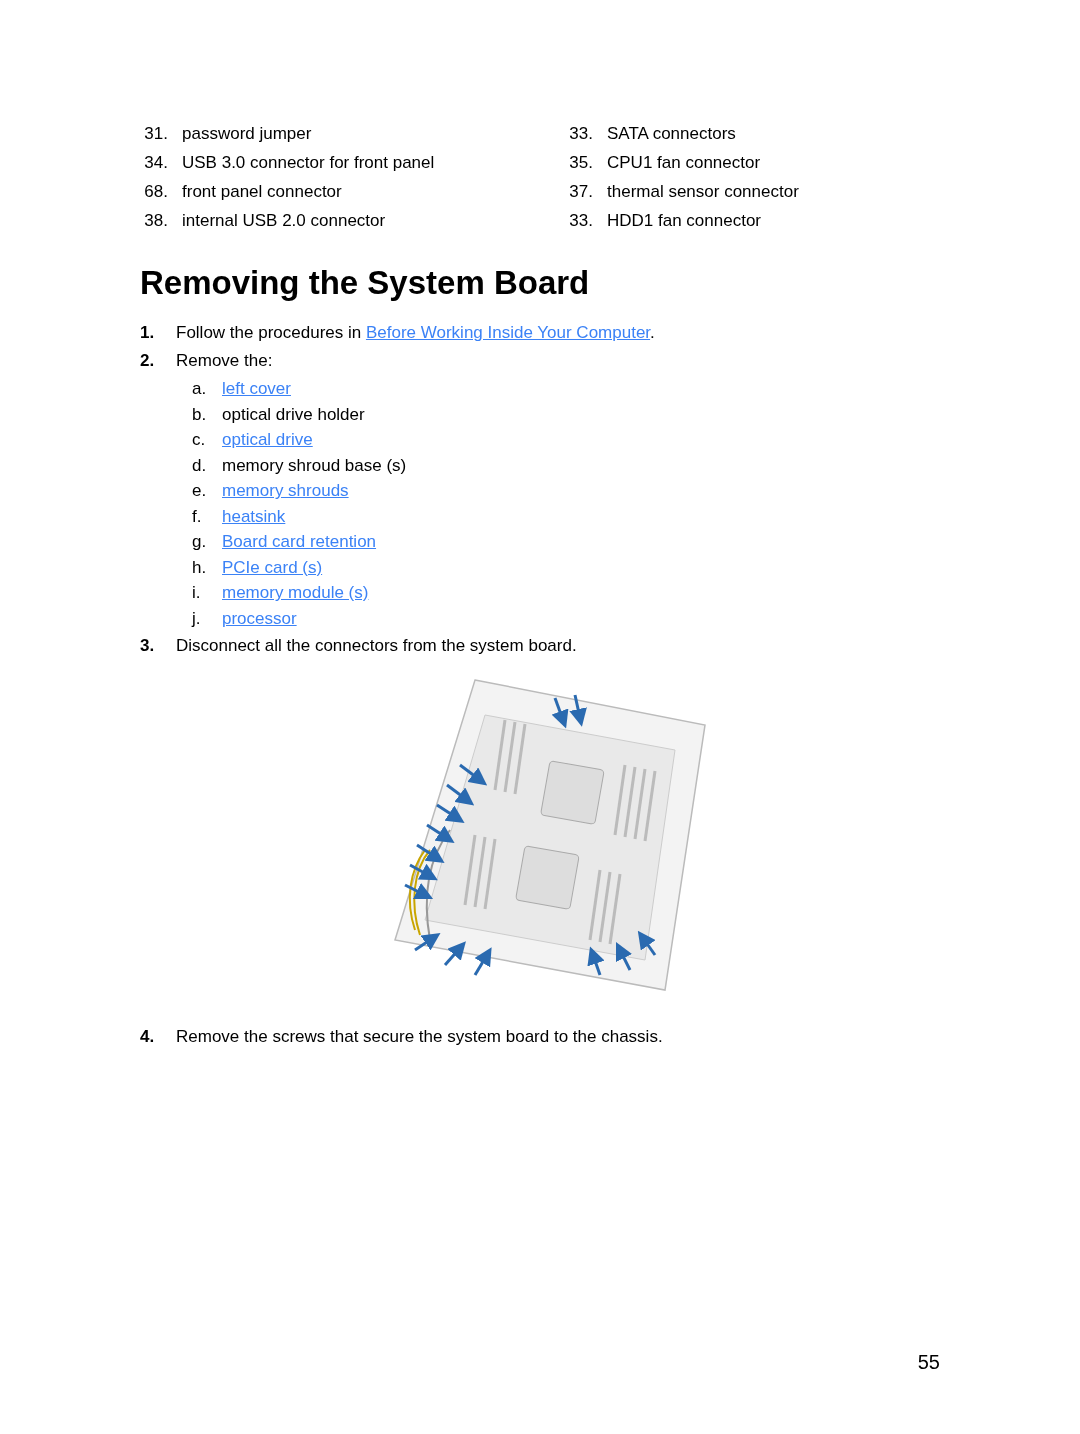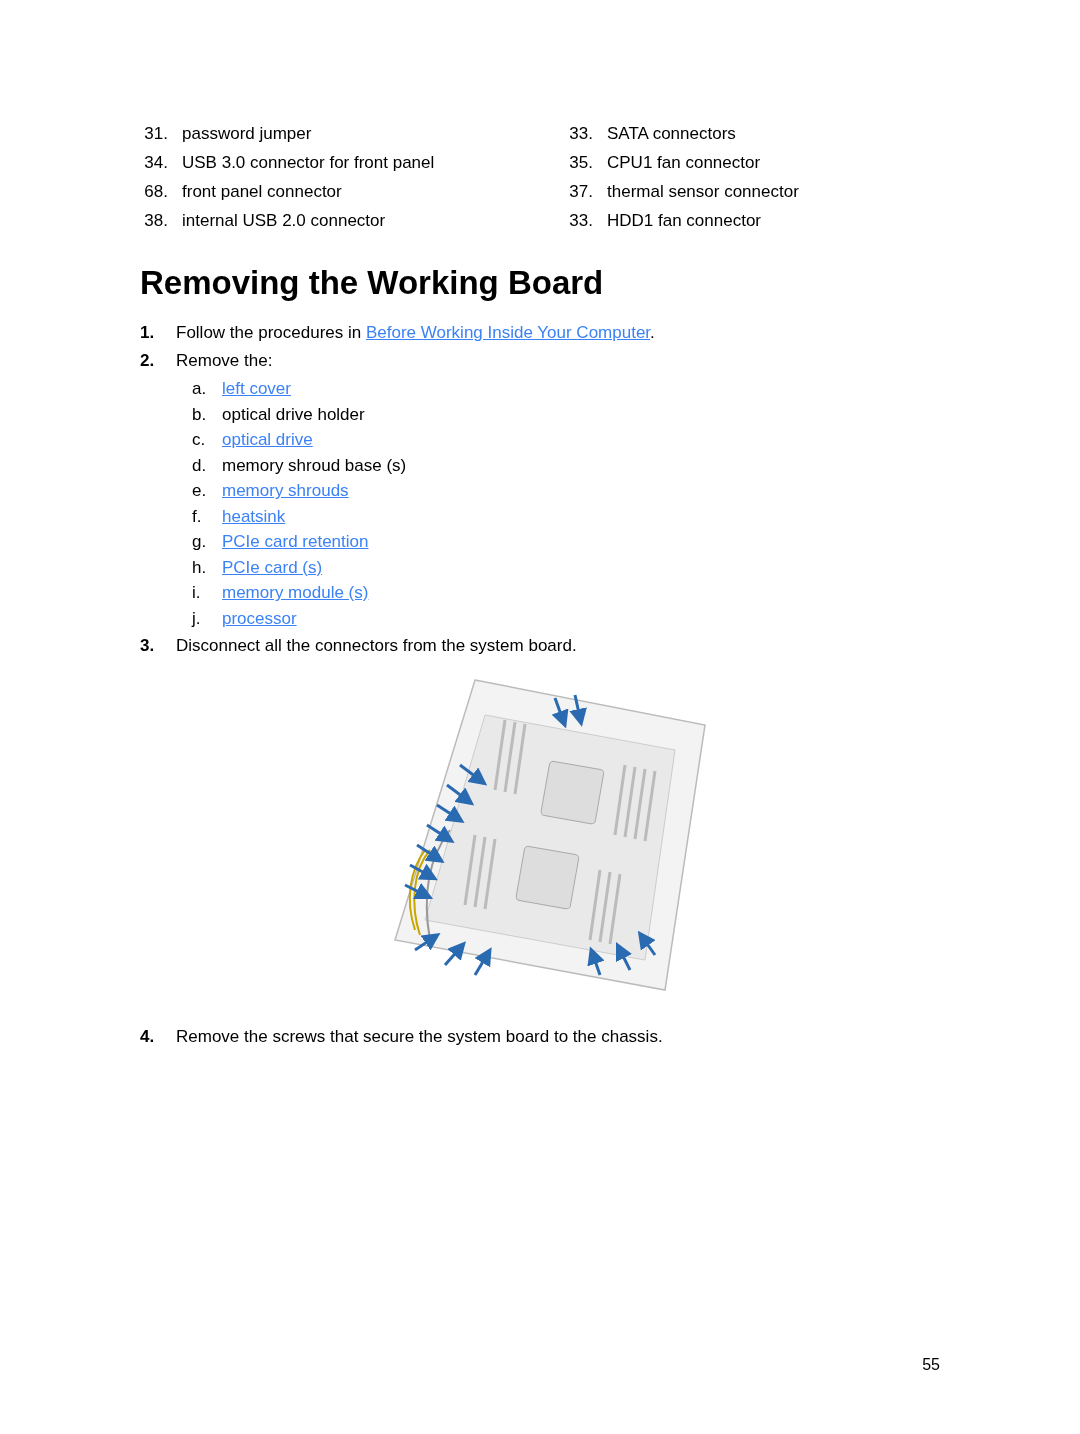--- a/index.html
+++ b/index.html
@@ -67,21 +67,21 @@
       text-decoration: underline;
     }
     .diagram {
       display: block;
       margin: 10px auto 14px auto;
     }
     .page-number {
       position: absolute;
       bottom: 60px;
       right: 140px;
-      font-size: 16px;
+      font-size: 20px;
     }
   </style>
 </head>
 <body>
 
 <div class="page">
 
   <div class="two-col-list">
     <div class="num-item">
         <span class="num">31.</span>
@@ -110,21 +110,21 @@
     <div class="num-item">
         <span class="num">38.</span>
         <span>internal USB 2.0 connector</span>
       </div>
     <div class="num-item">
         <span class="num">33.</span>
         <span>HDD1 fan connector</span>
       </div>
   </div>
 
-  <h1>Removing the Working Board</h1>
+  <h1>Removing the System Board</h1>
 
   <div class="steps">
 
     <div class="step">
       <span class="step-num">1.</span>
       <span>
         <span>Follow the procedures in </span><a href="#" class="link">Before Working Inside Your Computer</a><span>.</span>
       </span>
     </div>
 
@@ -152,21 +152,21 @@
       <div class="sub-item">
           <span class="letter">e.</span>
           <a href="#" class="link">memory shrouds</a>
         </div>
       <div class="sub-item">
           <span class="letter">f.</span>
           <a href="#" class="link">heatsink</a>
         </div>
       <div class="sub-item">
           <span class="letter">g.</span>
-          <a href="#" class="link">PCIe card retention</a>
+          <a href="#" class="link">Board card retention</a>
         </div>
       <div class="sub-item">
           <span class="letter">h.</span>
           <a href="#" class="link">PCIe card (s)</a>
         </div>
       <div class="sub-item">
           <span class="letter">i.</span>
           <a href="#" class="link">memory module (s)</a>
         </div>
       <div class="sub-item">

